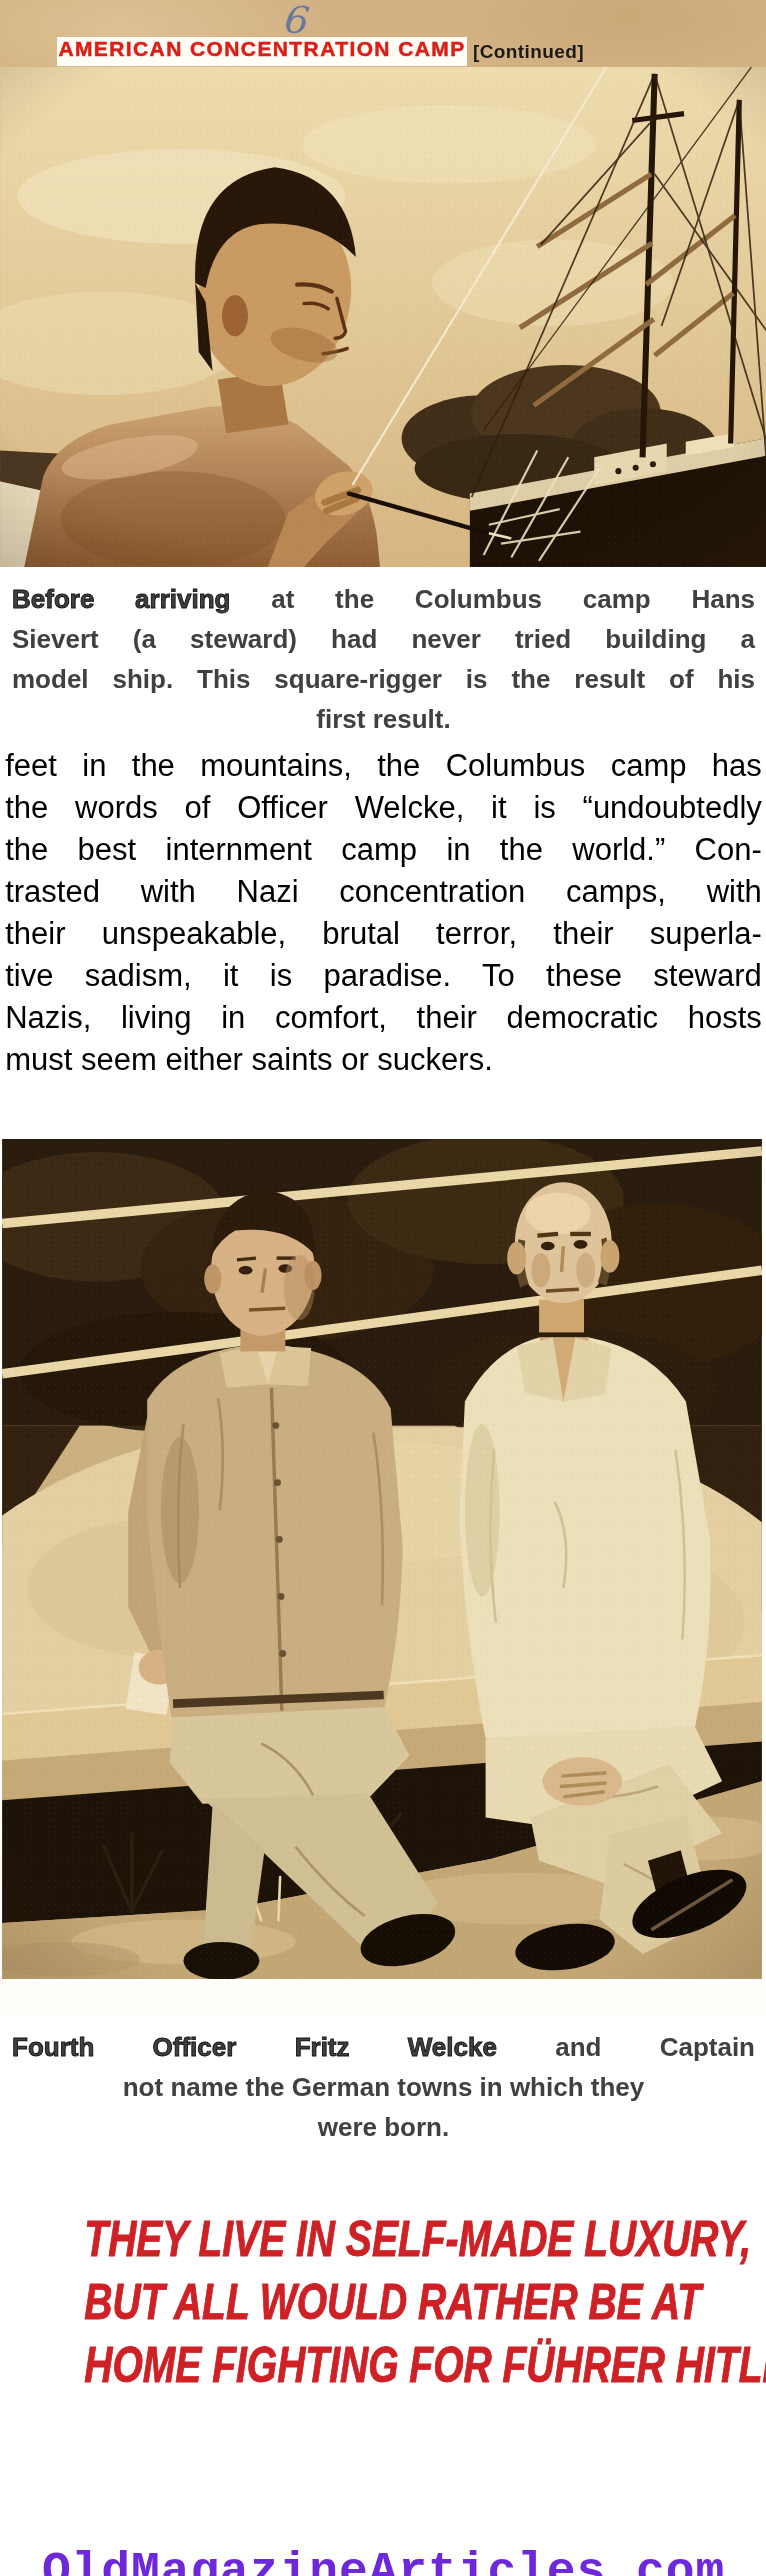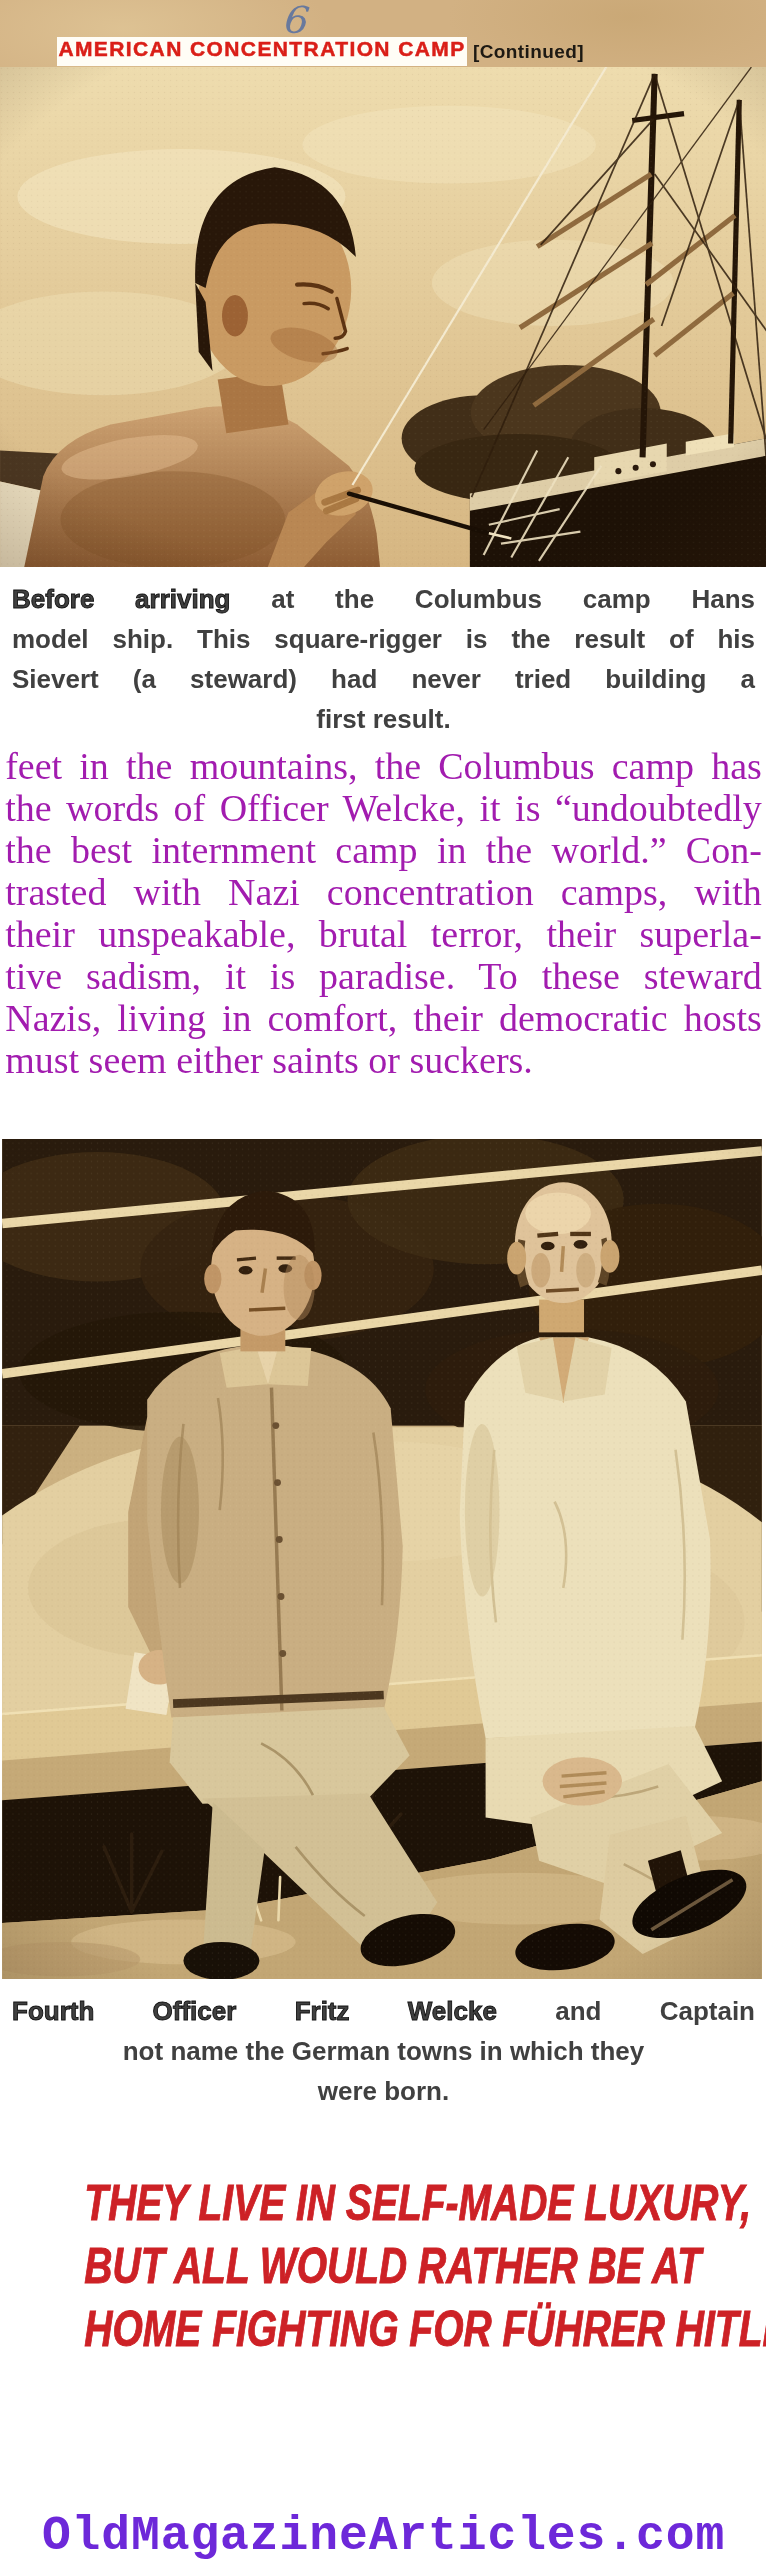--- a/index.html
+++ b/index.html
@@ -16,28 +16,28 @@
   .header-band{position:absolute;left:57px;top:37px;width:410px;height:28.5px;z-index:5;
     background:#fffdf6;display:flex;align-items:flex-start;justify-content:center;}
   .header-title{font-size:21px;font-weight:700;letter-spacing:1.4px;color:#da1f18;
     -webkit-text-stroke:0.5px #da1f18;white-space:nowrap;}
   .continued{position:absolute;left:473px;top:41px;z-index:5;font-size:19px;font-weight:700;
     color:#1d1913;letter-spacing:0.4px;}
   .photo1{position:absolute;left:0;top:67px;width:767px;height:500px;display:block;}
   
   .caption{background:#ffffff;padding:12px 12px 0;color:#404040;}
   .caption-1{height:159px;}
-  .caption-2{height:169px;}
+  .caption-2{height:169px;margin-top:36px;}
   .cap-line{font-size:26px;font-weight:700;line-height:40px;
     text-align:justify;text-align-last:justify;}
   .cap-line.center{text-align:center;text-align-last:center;}
   .cap-lead{-webkit-text-stroke:0.9px #111;}
   
   .body-text{background:#ffffff;height:389px;padding:7px 5.2px 5.2px;
-    font-family:Liberation Serif, serif;font-size:38px;line-height:42px;color:#a21caf;}
+    font-family:Liberation Sans, sans-serif;font-size:31px;line-height:42px;color:#000000;}
   .body-line{text-align:justify;text-align-last:justify;white-space:nowrap;}
   .body-line.last{text-align-last:left;}
   
   .photo2-wrap{background:#ffffff;height:840px;}
   .photo2{display:block;margin-left:1.7px;}
   
   .headline{background:#ffffff;height:209px;padding-top:12px;}
   .headline-line{font-size:50px;line-height:63px;font-weight:700;font-style:italic;
     color:#cd2126;-webkit-text-stroke:0.9px #cd2126;text-align:center;white-space:nowrap;
     transform:scaleX(.78);transform-origin:50% 50%;}
@@ -167,22 +167,22 @@
         <line x1="408" y1="484" x2="702" y2="0" stroke="#f4ead0" stroke-width="2.5"></line>
       </g>
 
       <rect width="888" height="579" fill="url(#grain1)"></rect>
       <rect width="888" height="579" fill="url(#p1vig)"></rect>
     </svg>
   </section>
 
   <section class="caption caption-1">
     <div class="cap-line"><span class="cap-lead">Before arriving</span><span> at the Columbus camp Hans</span></div>
+    <div class="cap-line">Sievert (a steward) had never tried building a</div>
     <div class="cap-line">model ship. This square-rigger is the result of his</div>
-    <div class="cap-line">Sievert (a steward) had never tried building a</div>
     <div class="cap-line center">first result.</div>
   </section>
 
   <section class="body-text">
     <div class="body-line">feet in the mountains, the Columbus camp has</div>
     <div class="body-line">the words of Officer Welcke, it is “undoubtedly</div>
     <div class="body-line">the best internment camp in the world.” Con-</div>
     <div class="body-line">trasted with Nazi concentration camps, with</div>
     <div class="body-line">their unspeakable, brutal terror, their superla-</div>
     <div class="body-line">tive sadism, it is paradise. To these steward</div>

